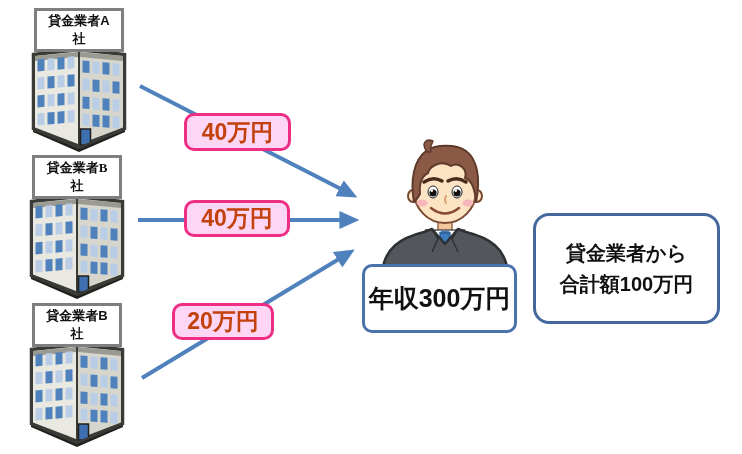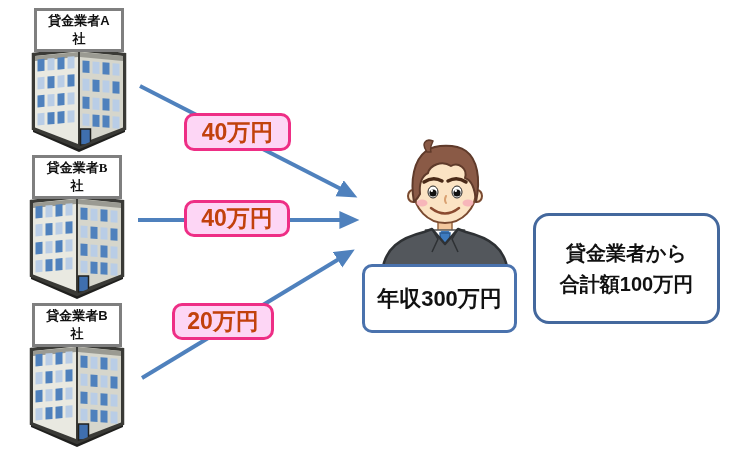--- a/index.html
+++ b/index.html
@@ -26,21 +26,21 @@
   }
   
   .person{position:absolute;left:378px;top:138px;width:136px;height:134px;z-index:2;}
   
   .bluebox{
     position:absolute;z-index:5;background:#fff;
     border:3px solid #4a72ad;
     display:flex;flex-direction:column;align-items:center;justify-content:center;
     font-weight:bold;text-align:center;
   }
-  .borrower-box{left:362px;top:264px;width:149px;height:63px;border-radius:10px;font-size:22px;line-height:1.5;text-align:right;}
+  .borrower-box{left:362px;top:264px;width:149px;height:63px;border-radius:10px;font-size:25px;line-height:1.5;text-align:right;}
   .summary-box{left:533px;top:213px;width:181px;height:105px;border-radius:16px;border-color:#44689d;font-size:20px;line-height:1.55;}
 </style>
 </head>
 <body>
 
 <div class="canvas">
 
   <svg class="layer" width="742" height="454" viewBox="0 0 742 454" style="z-index:1;">
     <defs>
       <marker id="ah" markerWidth="6" markerHeight="5" refX="0.4" refY="2.25" orient="auto" markerUnits="strokeWidth">

